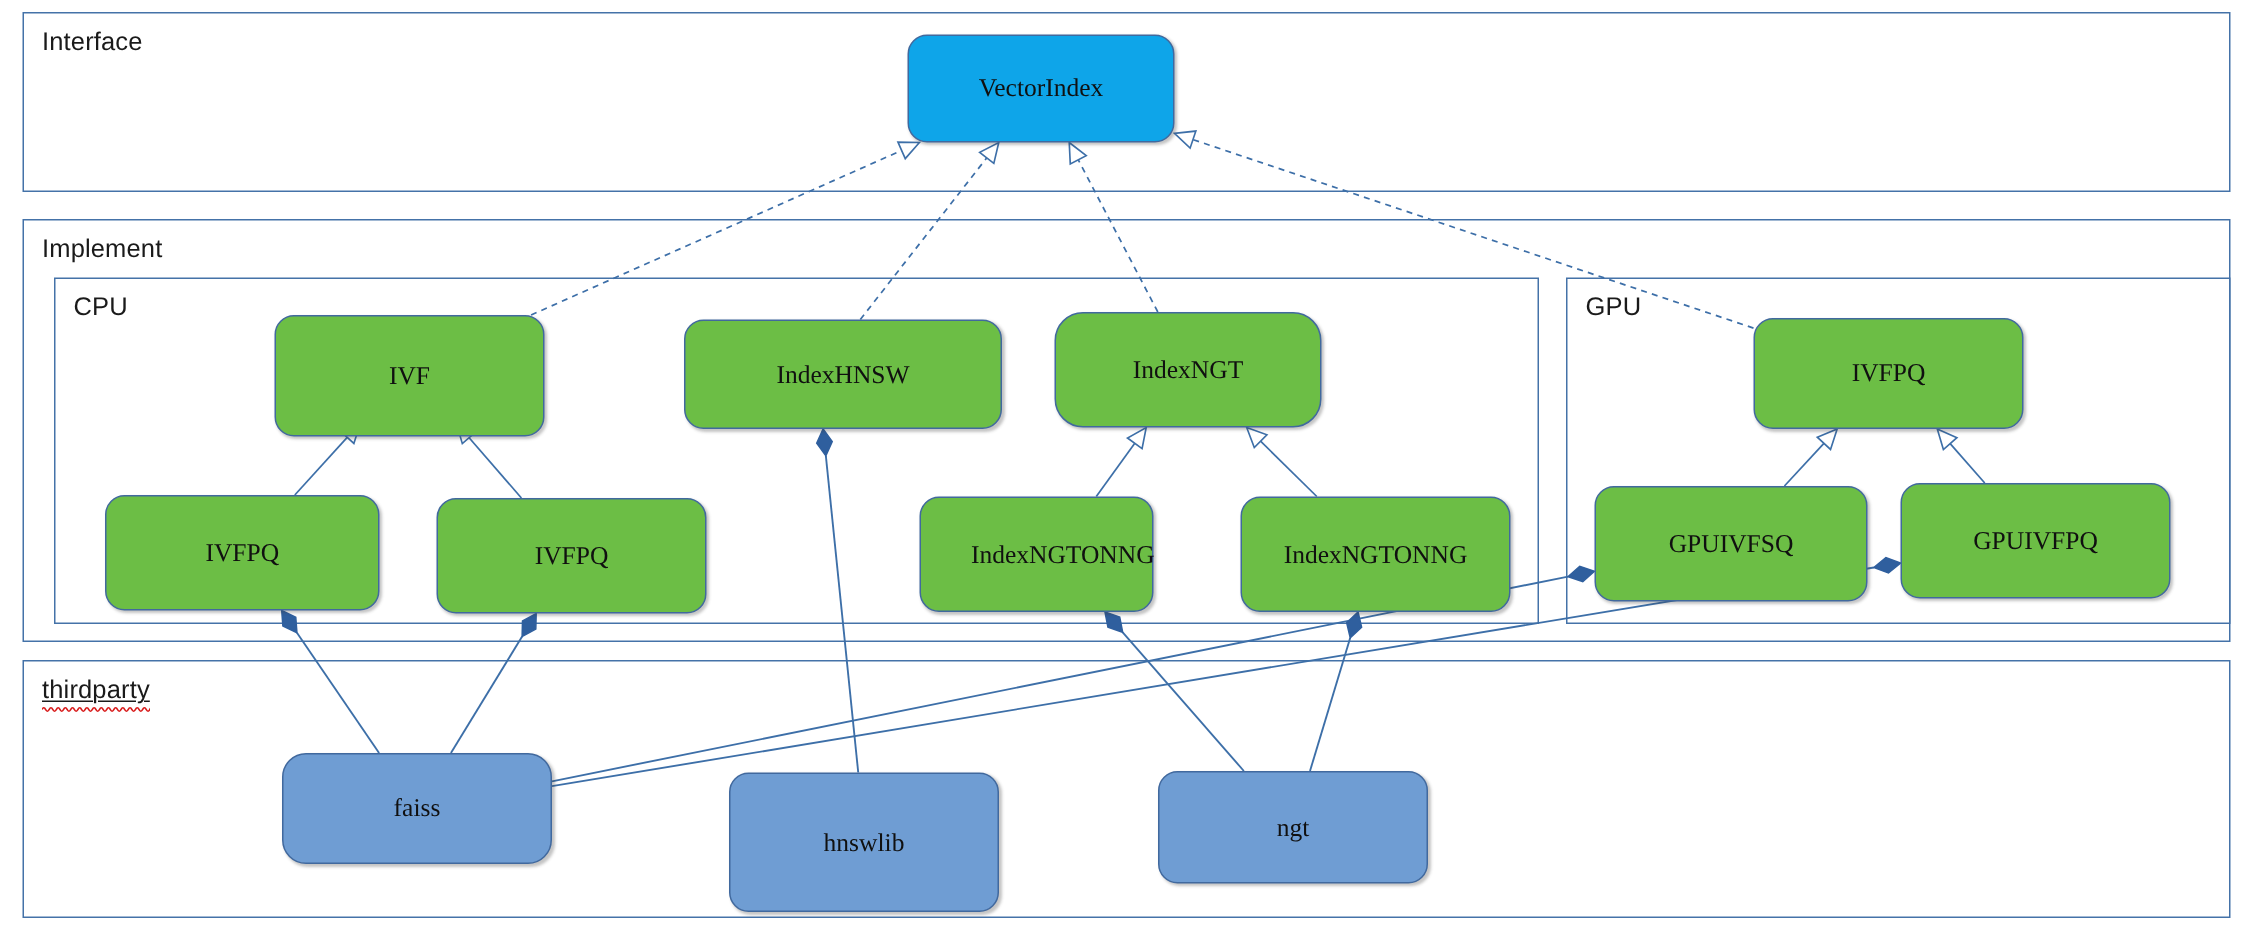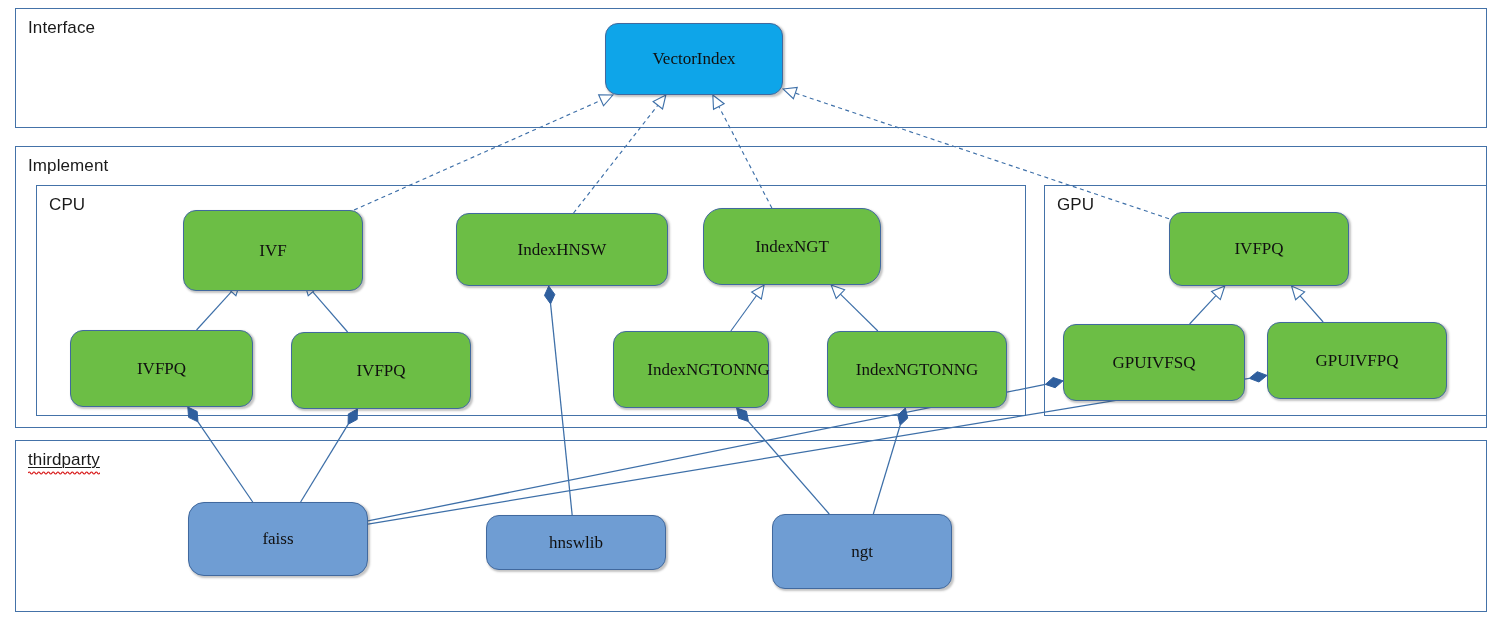--- a/index.html
+++ b/index.html
@@ -194,20 +194,20 @@
       </div>
       <div class="node impl" style="left: 1063px; top: 324px; width: 182px; height: 77px;">
         <span>GPUIVFSQ</span>
       </div>
       <div class="node impl" style="left: 1267px; top: 322px; width: 180px; height: 77px;">
         <span>GPUIVFPQ</span>
       </div>
       <div class="node thirdparty" style="left: 188px; top: 502px; width: 180px; height: 74px; border-radius: 16px;">
         <span>faiss</span>
       </div>
-      <div class="node thirdparty" style="left: 486px; top: 515px; width: 180px; height: 55px;">
+      <div class="node thirdparty" style="left: 486px; top: 515px; width: 180px; height: 93px;">
         <span>hnswlib</span>
       </div>
       <div class="node thirdparty" style="left: 772px; top: 514px; width: 180px; height: 75px;">
         <span>ngt</span>
       </div>
     </div>
 </div>
 
 </body></html>

